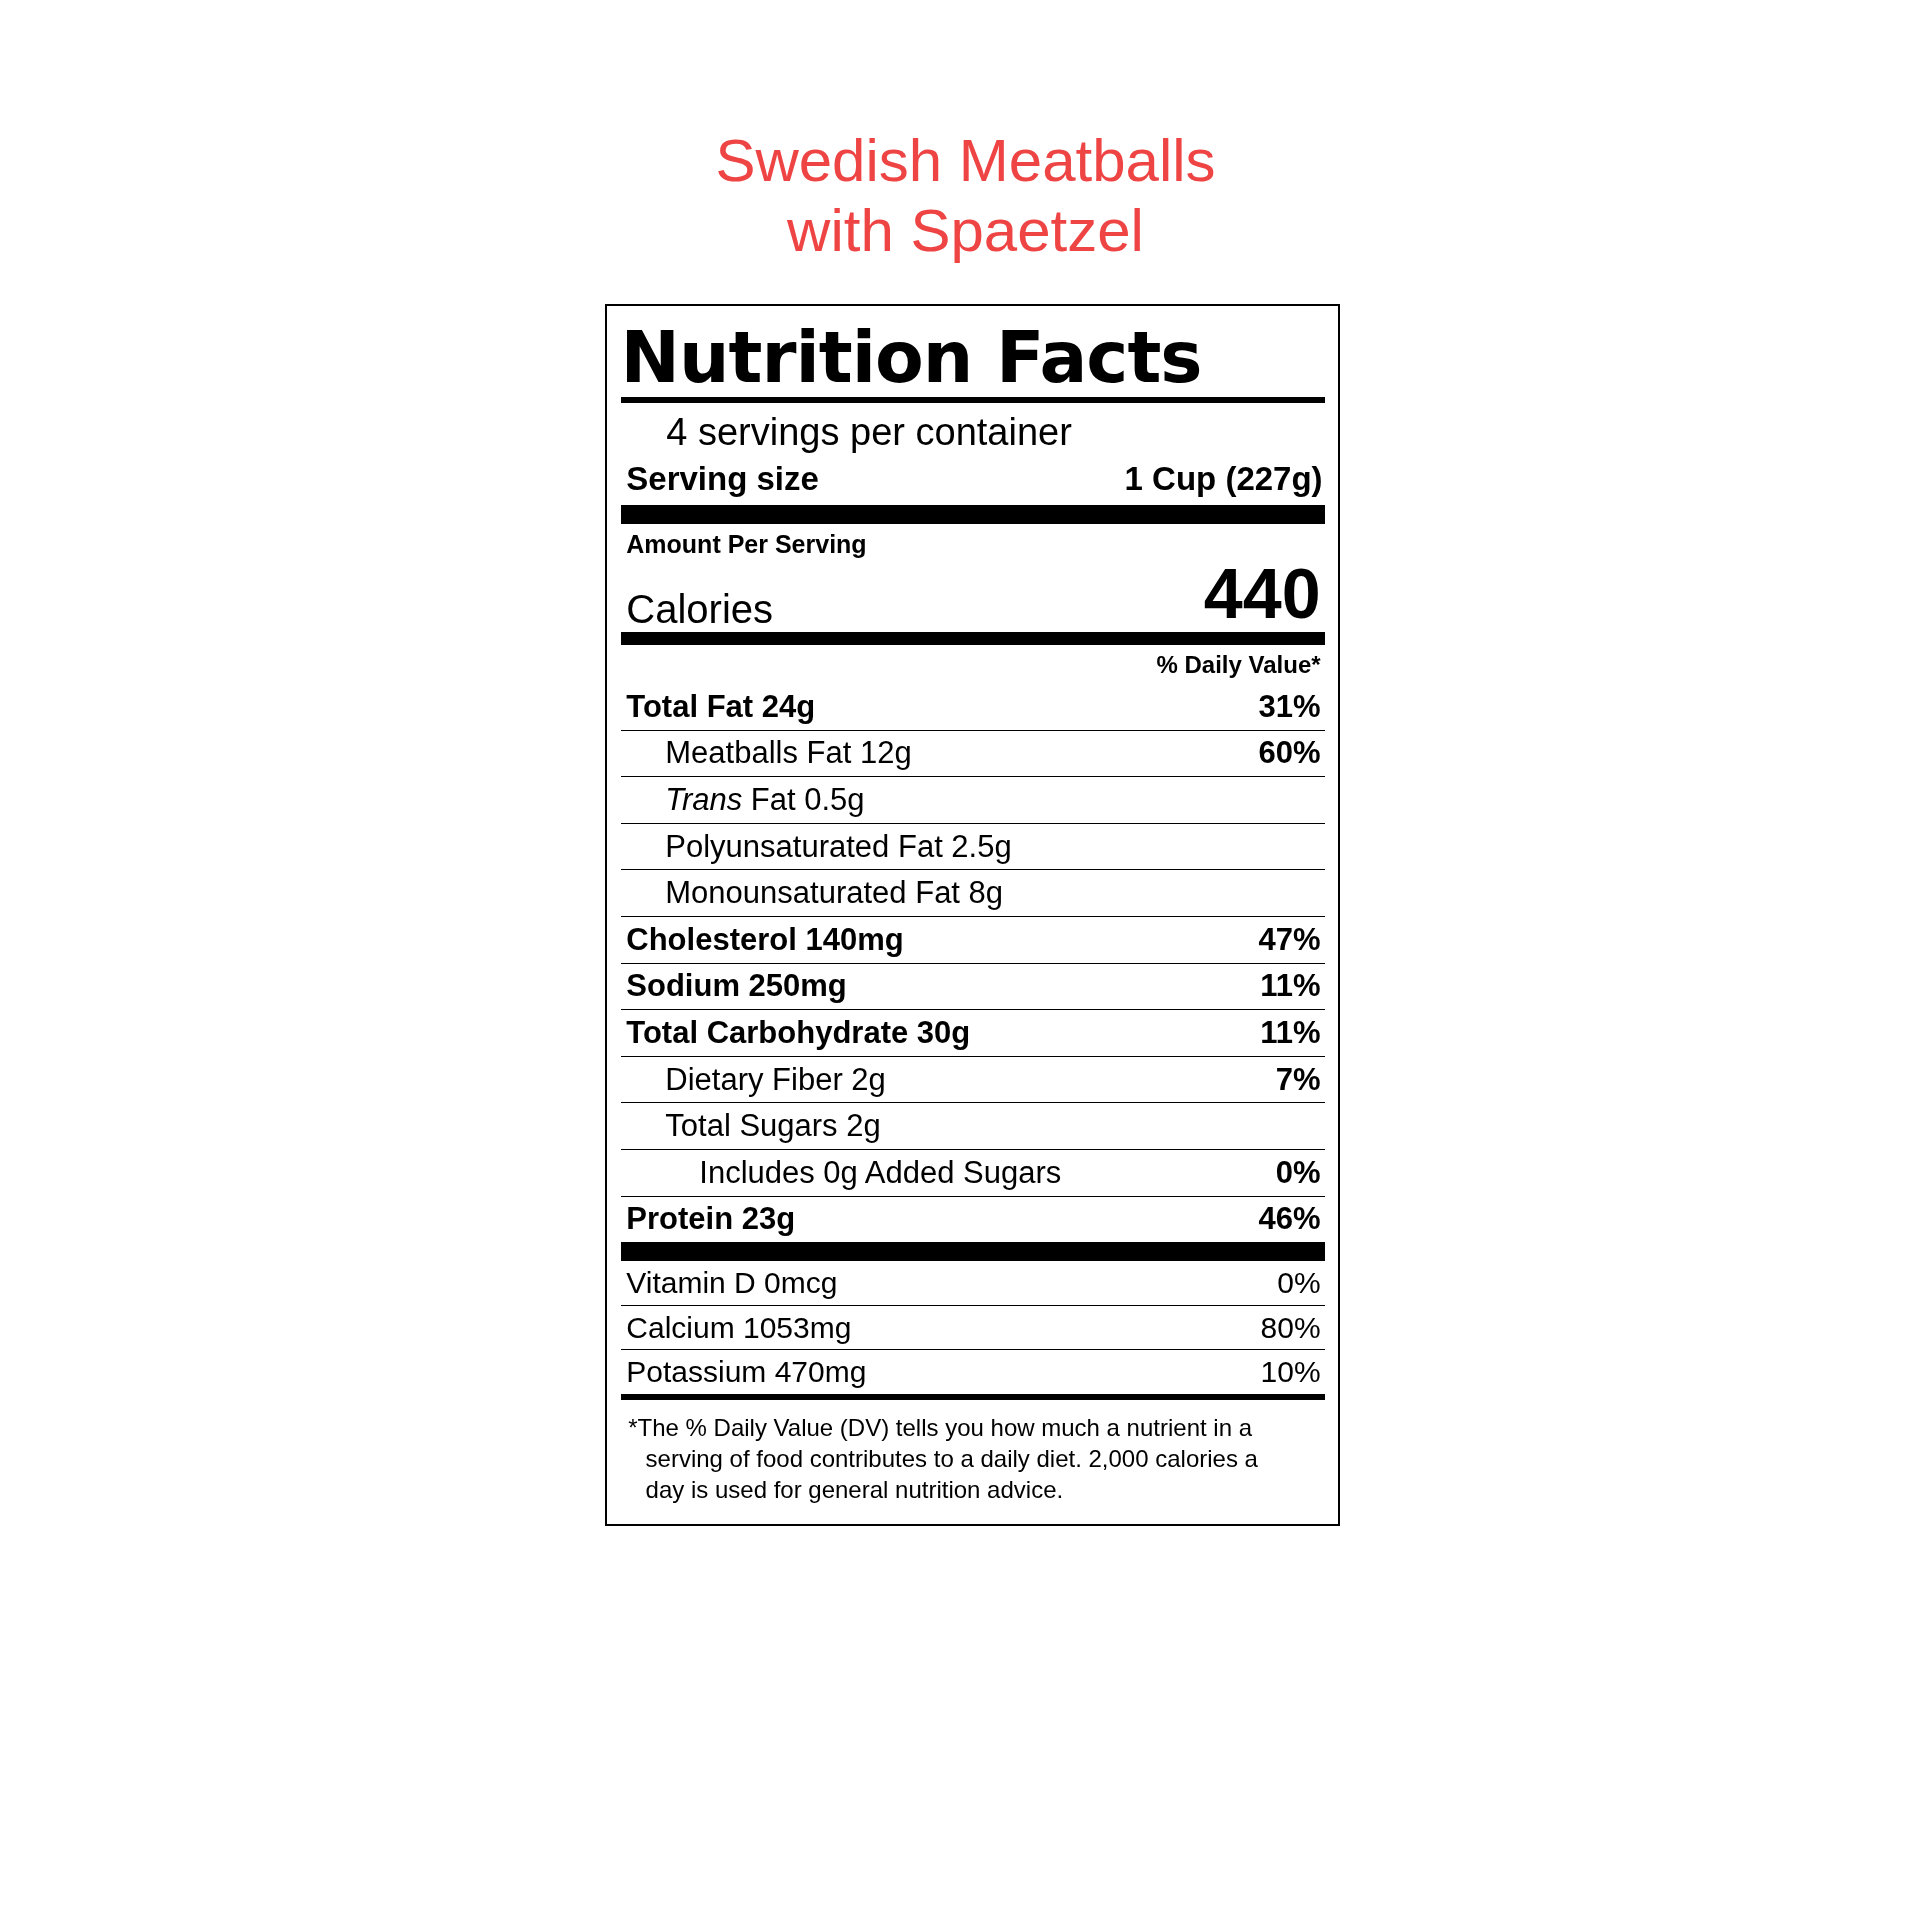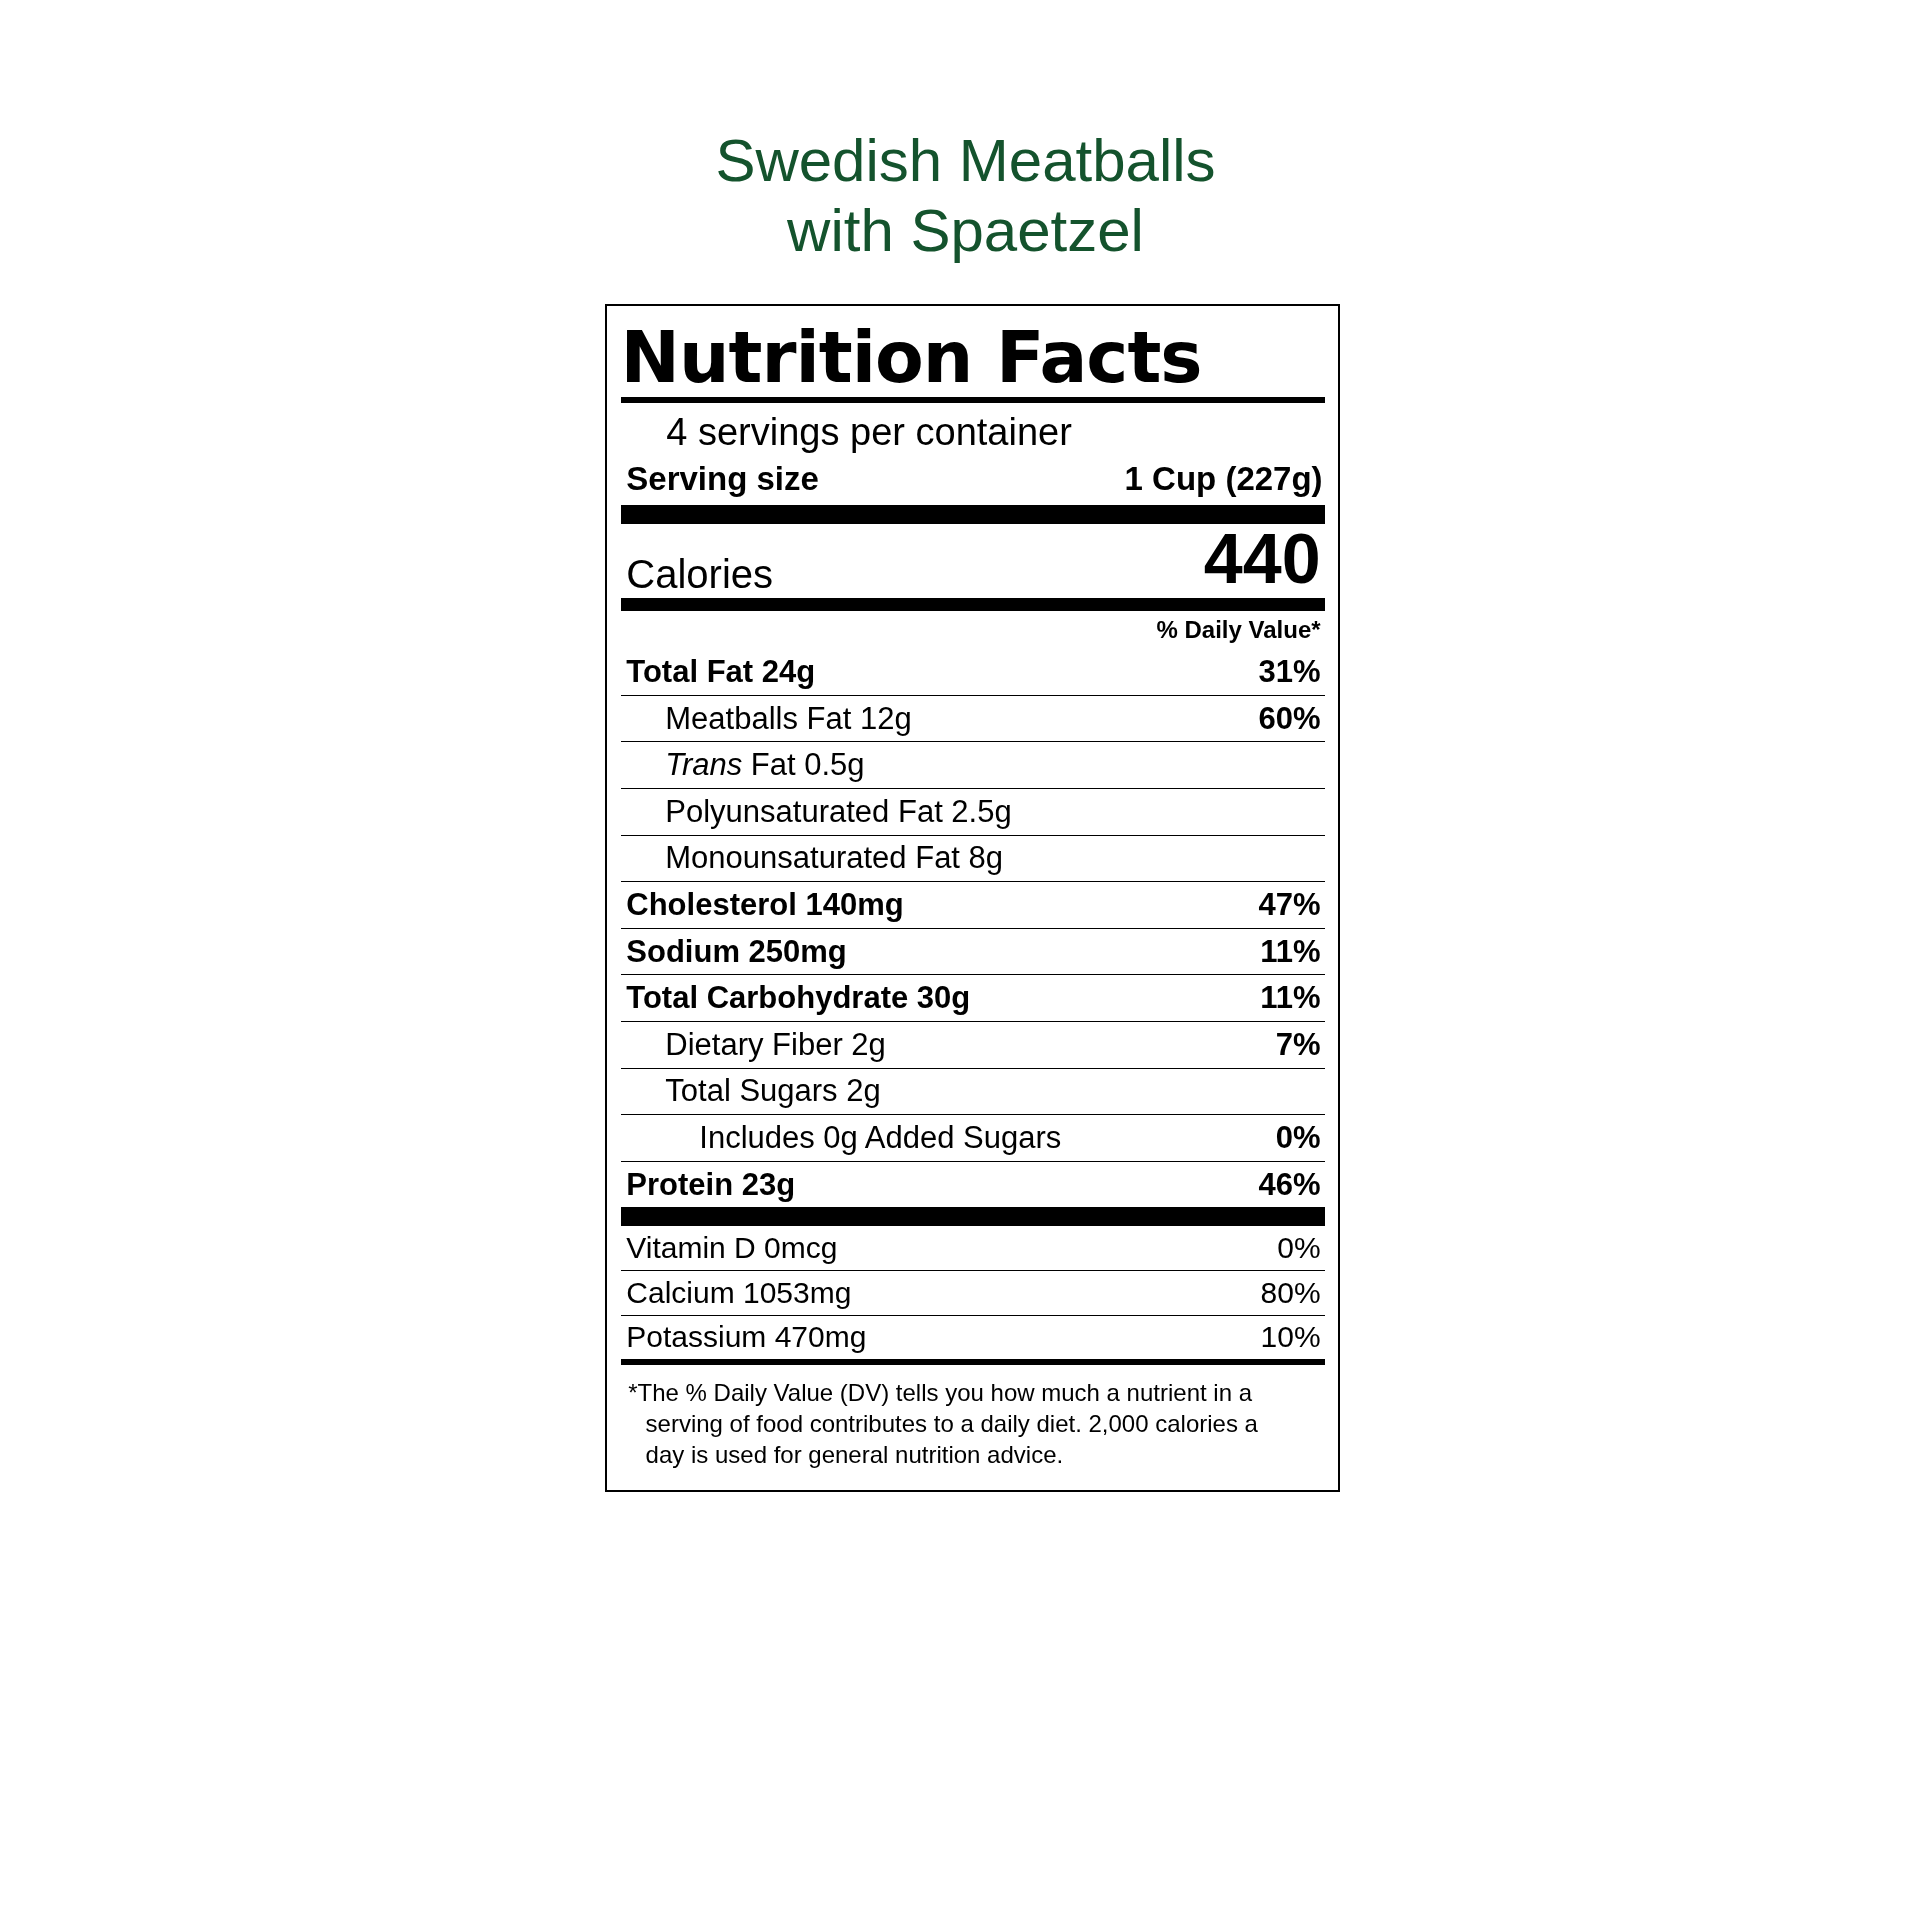--- a/index.html
+++ b/index.html
@@ -17,21 +17,21 @@
 
   .product-title {
     position: absolute;
     left: 0;
     top: 126px;
     width: 1931px;
     text-align: center;
     font-size: 60px;
     line-height: 1.16;
     font-weight: 400;
-    color: #14532d;
+    color: #ef4444;
     white-space: pre-line;
   }
 
   .nf-panel {
     position: absolute;
     left: 605px;
     top: 304px;
     width: 735px;
     border: 2.9px solid #000;
     background: #fff;
@@ -145,20 +145,21 @@
 
   <div class="servings">4 servings per container</div>
 
   <div class="serving-size-row">
     <span>Serving size</span>
     <span>1 Cup (227g)</span>
   </div>
 
   <div class="rule-thick"></div>
 
+  <div class="amount-per">Amount Per Serving</div>
 
   <div class="calories-row">
     <span class="calories-label">Calories</span>
     <span class="calories-value">440</span>
   </div>
 
   <div class="rule-full"></div>
 
   <div class="dv-head">% Daily Value*</div>
 

